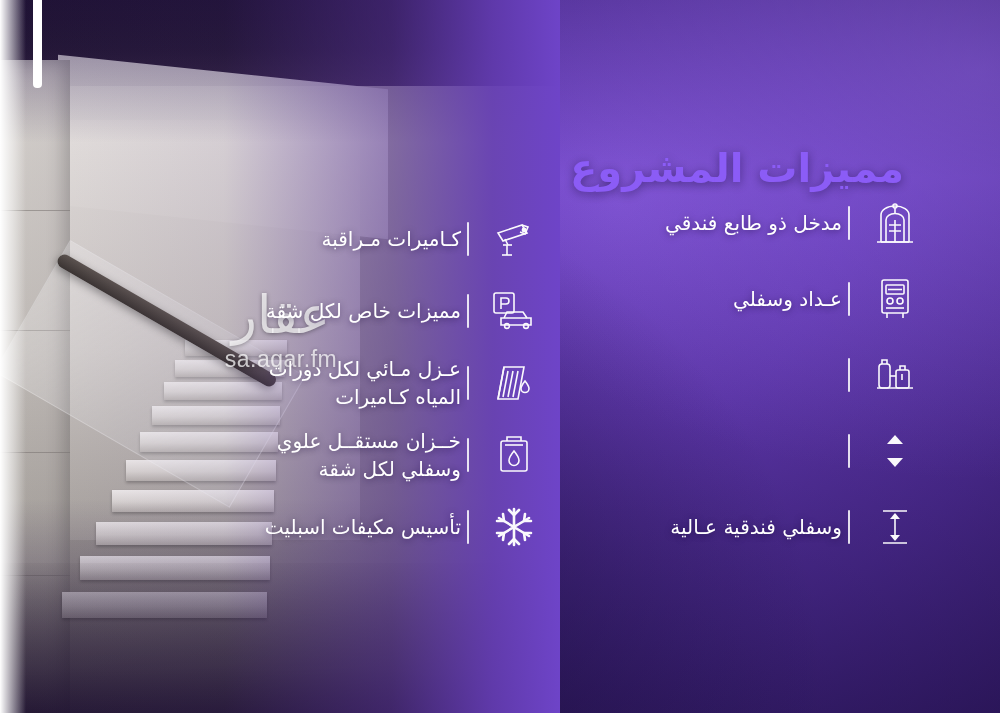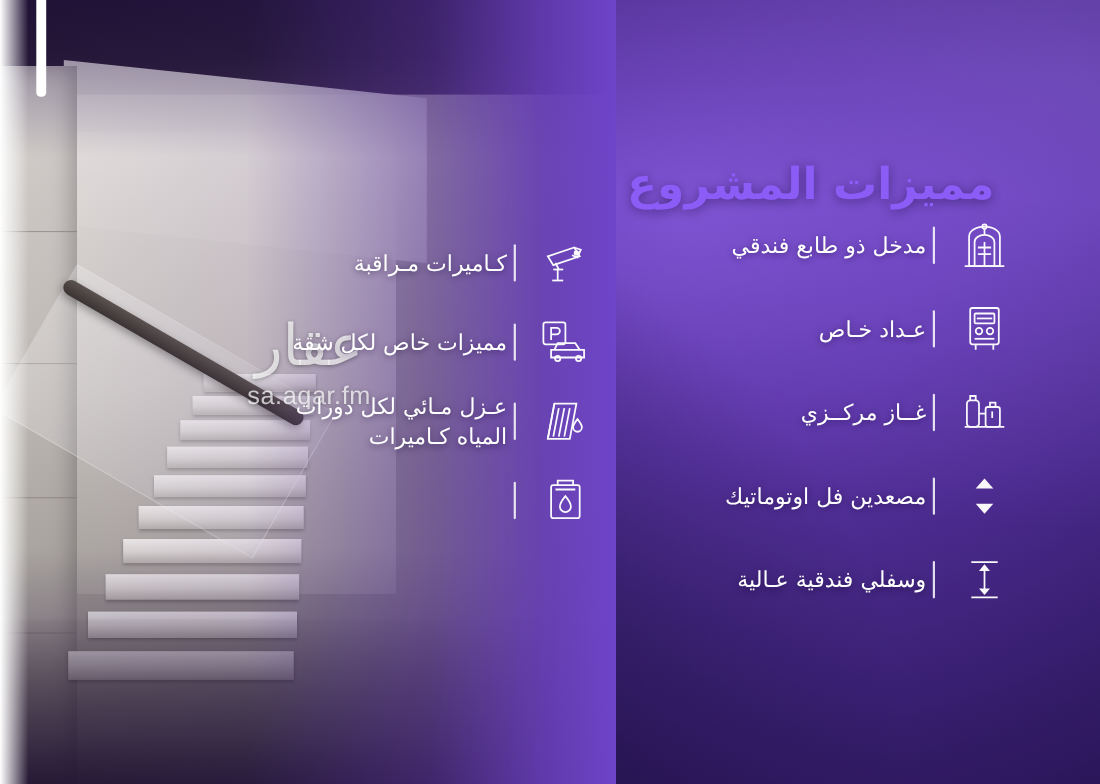--- a/index.html
+++ b/index.html
@@ -311,52 +311,50 @@
             <rect x="10" y="8" width="18" height="9" rx="1"></rect>
             <path d="M12 12.5h14"></path>
             <circle cx="14" cy="24" r="3"></circle>
             <circle cx="24" cy="24" r="3"></circle>
             <path d="M10 31h18"></path>
             <path d="M11 36v5M27 36v5"></path>
           </svg>
         </span>
       </div>
       <div class="divider"></div>
-      <div class="label">عـداد خـاص</div>
+      <div class="label">عـداد وسفلي</div>
     </div>
 
     <div class="feature">
       <div class="icon-wrap">
         <span class="ico">
           <svg width="42" height="42" viewBox="0 0 42 42" fill="none" stroke="#ffffff" stroke-width="1.6">
             <rect x="5" y="10" width="11" height="24" rx="3"></rect>
             <path d="M8 10V6h5v4"></path>
             <rect x="22" y="16" width="13" height="18" rx="2"></rect>
             <path d="M26 16v-4h5v4"></path>
             <path d="M16 22h6"></path>
             <path d="M3 34h36"></path>
             <path d="M28 20v6"></path>
           </svg>
         </span>
       </div>
       <div class="divider"></div>
-      <div class="label">غــاز مركــزي</div>
     </div>
 
     <div class="feature">
       <div class="icon-wrap">
         <span class="ico">
           <svg width="36" height="44" viewBox="0 0 36 44" fill="none" stroke="#ffffff" stroke-width="1.6">
             <path d="M18 6l8 9H10z" fill="#ffffff" stroke="none"></path>
             <path d="M18 38l-8-9h16z" fill="#ffffff" stroke="none"></path>
           </svg>
         </span>
       </div>
       <div class="divider"></div>
-      <div class="label">مصعدين فل اوتوماتيك</div>
     </div>
 
     <div class="feature">
       <div class="icon-wrap">
         <span class="ico">
           <svg width="34" height="44" viewBox="0 0 34 44" fill="none" stroke="#ffffff" stroke-width="1.6">
             <path d="M5 6h24M5 38h24"></path>
             <path d="M17 10v24"></path>
             <path d="M17 8l-5 6h10z" fill="#ffffff" stroke="none"></path>
             <path d="M17 36l-5-6h10z" fill="#ffffff" stroke="none"></path>
@@ -426,18 +424,33 @@
         <span class="ico">
           <svg width="40" height="44" viewBox="0 0 40 44" fill="none" stroke="#ffffff" stroke-width="1.6">
             <rect x="7" y="8" width="26" height="30" rx="2"></rect>
             <path d="M13 8V4h14v4"></path>
             <path d="M11 12h18"></path>
             <path d="M20 18c0 0-5 6-5 9.5a5 5 0 0010 0C25 24 20 18 20 18z"></path>
           </svg>
         </span>
       </div>
       <div class="divider"></div>
-    </div>
-
+      <div class="label two-line">خــزان مستقــل علوي وسفلي لكل شقة</div>
+    </div>
+
+    <div class="feature">
+      <div class="icon-wrap">
+        <span class="ico">
+          <svg width="44" height="44" viewBox="0 0 44 44" fill="none" stroke="#ffffff" stroke-width="2.6" stroke-linecap="round">
+            <path d="M22 4v36M7 13l30 18M37 13L7 31"></path>
+            <path d="M22 10l-5-5M22 10l5-5M22 34l-5 5M22 34l5 5"></path>
+            <path d="M12 16l-7 0M12 16l-1-7M32 28l7 0M32 28l1 7"></path>
+            <path d="M32 16l7 0M32 16l1-7M12 28l-7 0M12 28l-1 7"></path>
+          </svg>
+        </span>
+      </div>
+      <div class="divider"></div>
+      <div class="label">تأسيس مكيفات اسبليت</div>
+    </div>
 
   </div>
 
 </div>
 
 </body></html>

